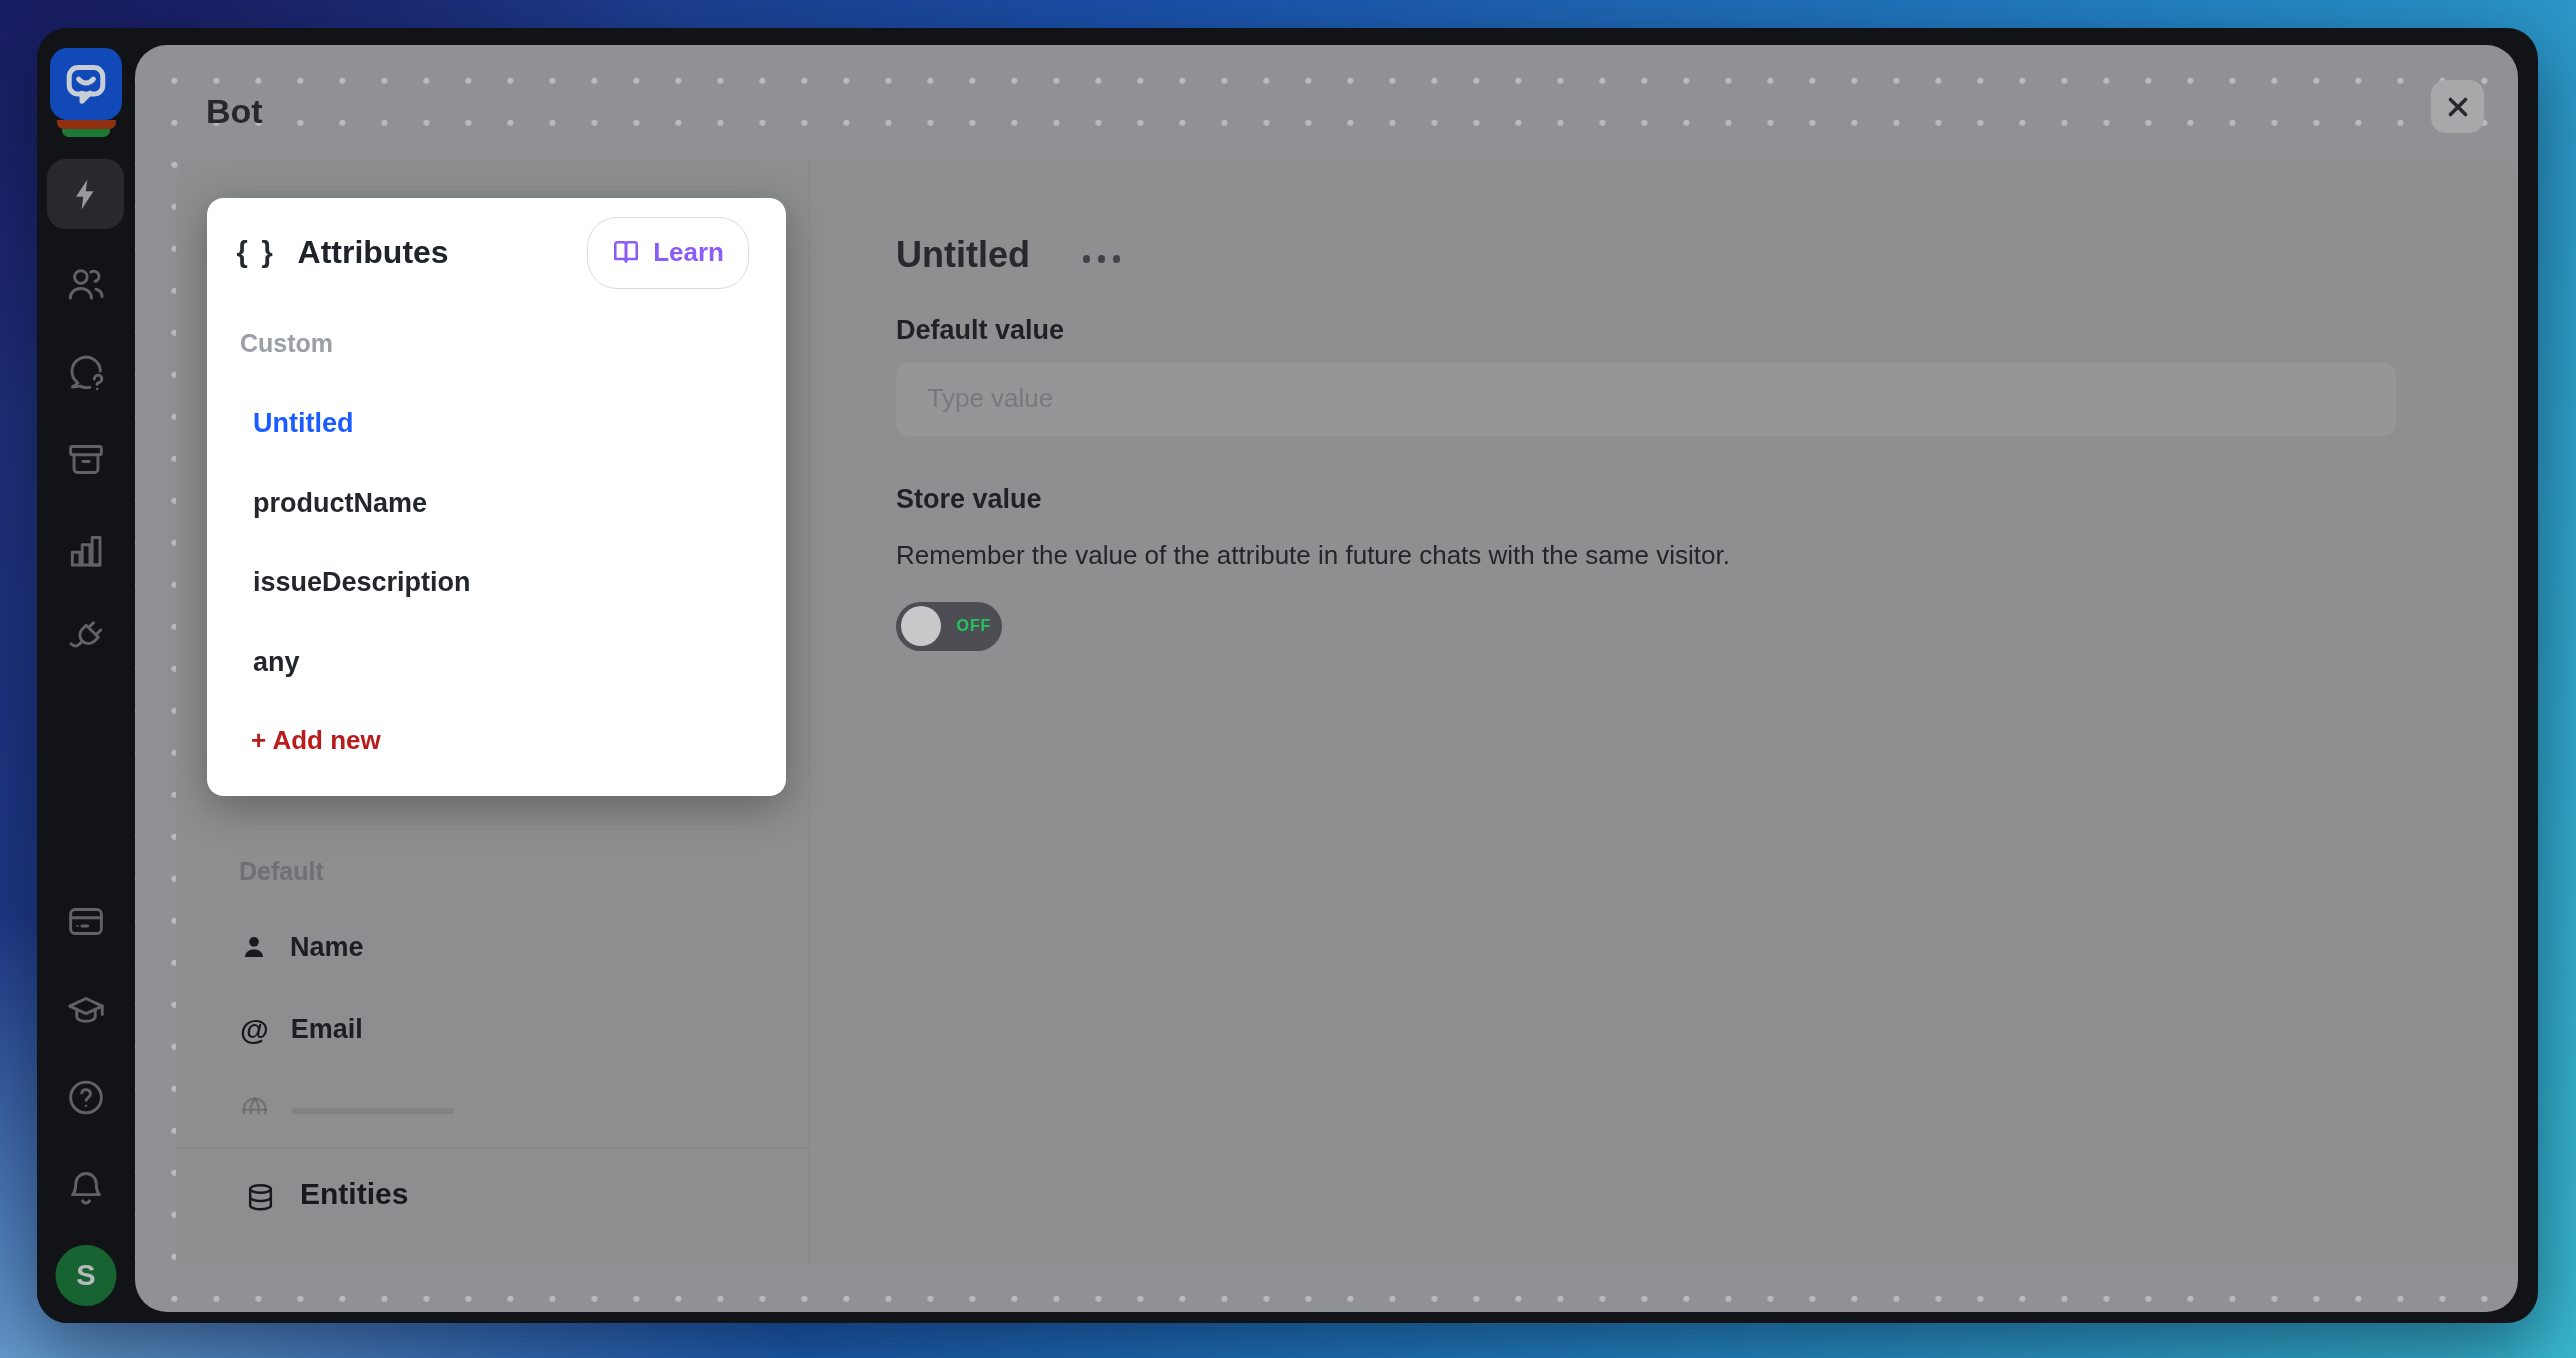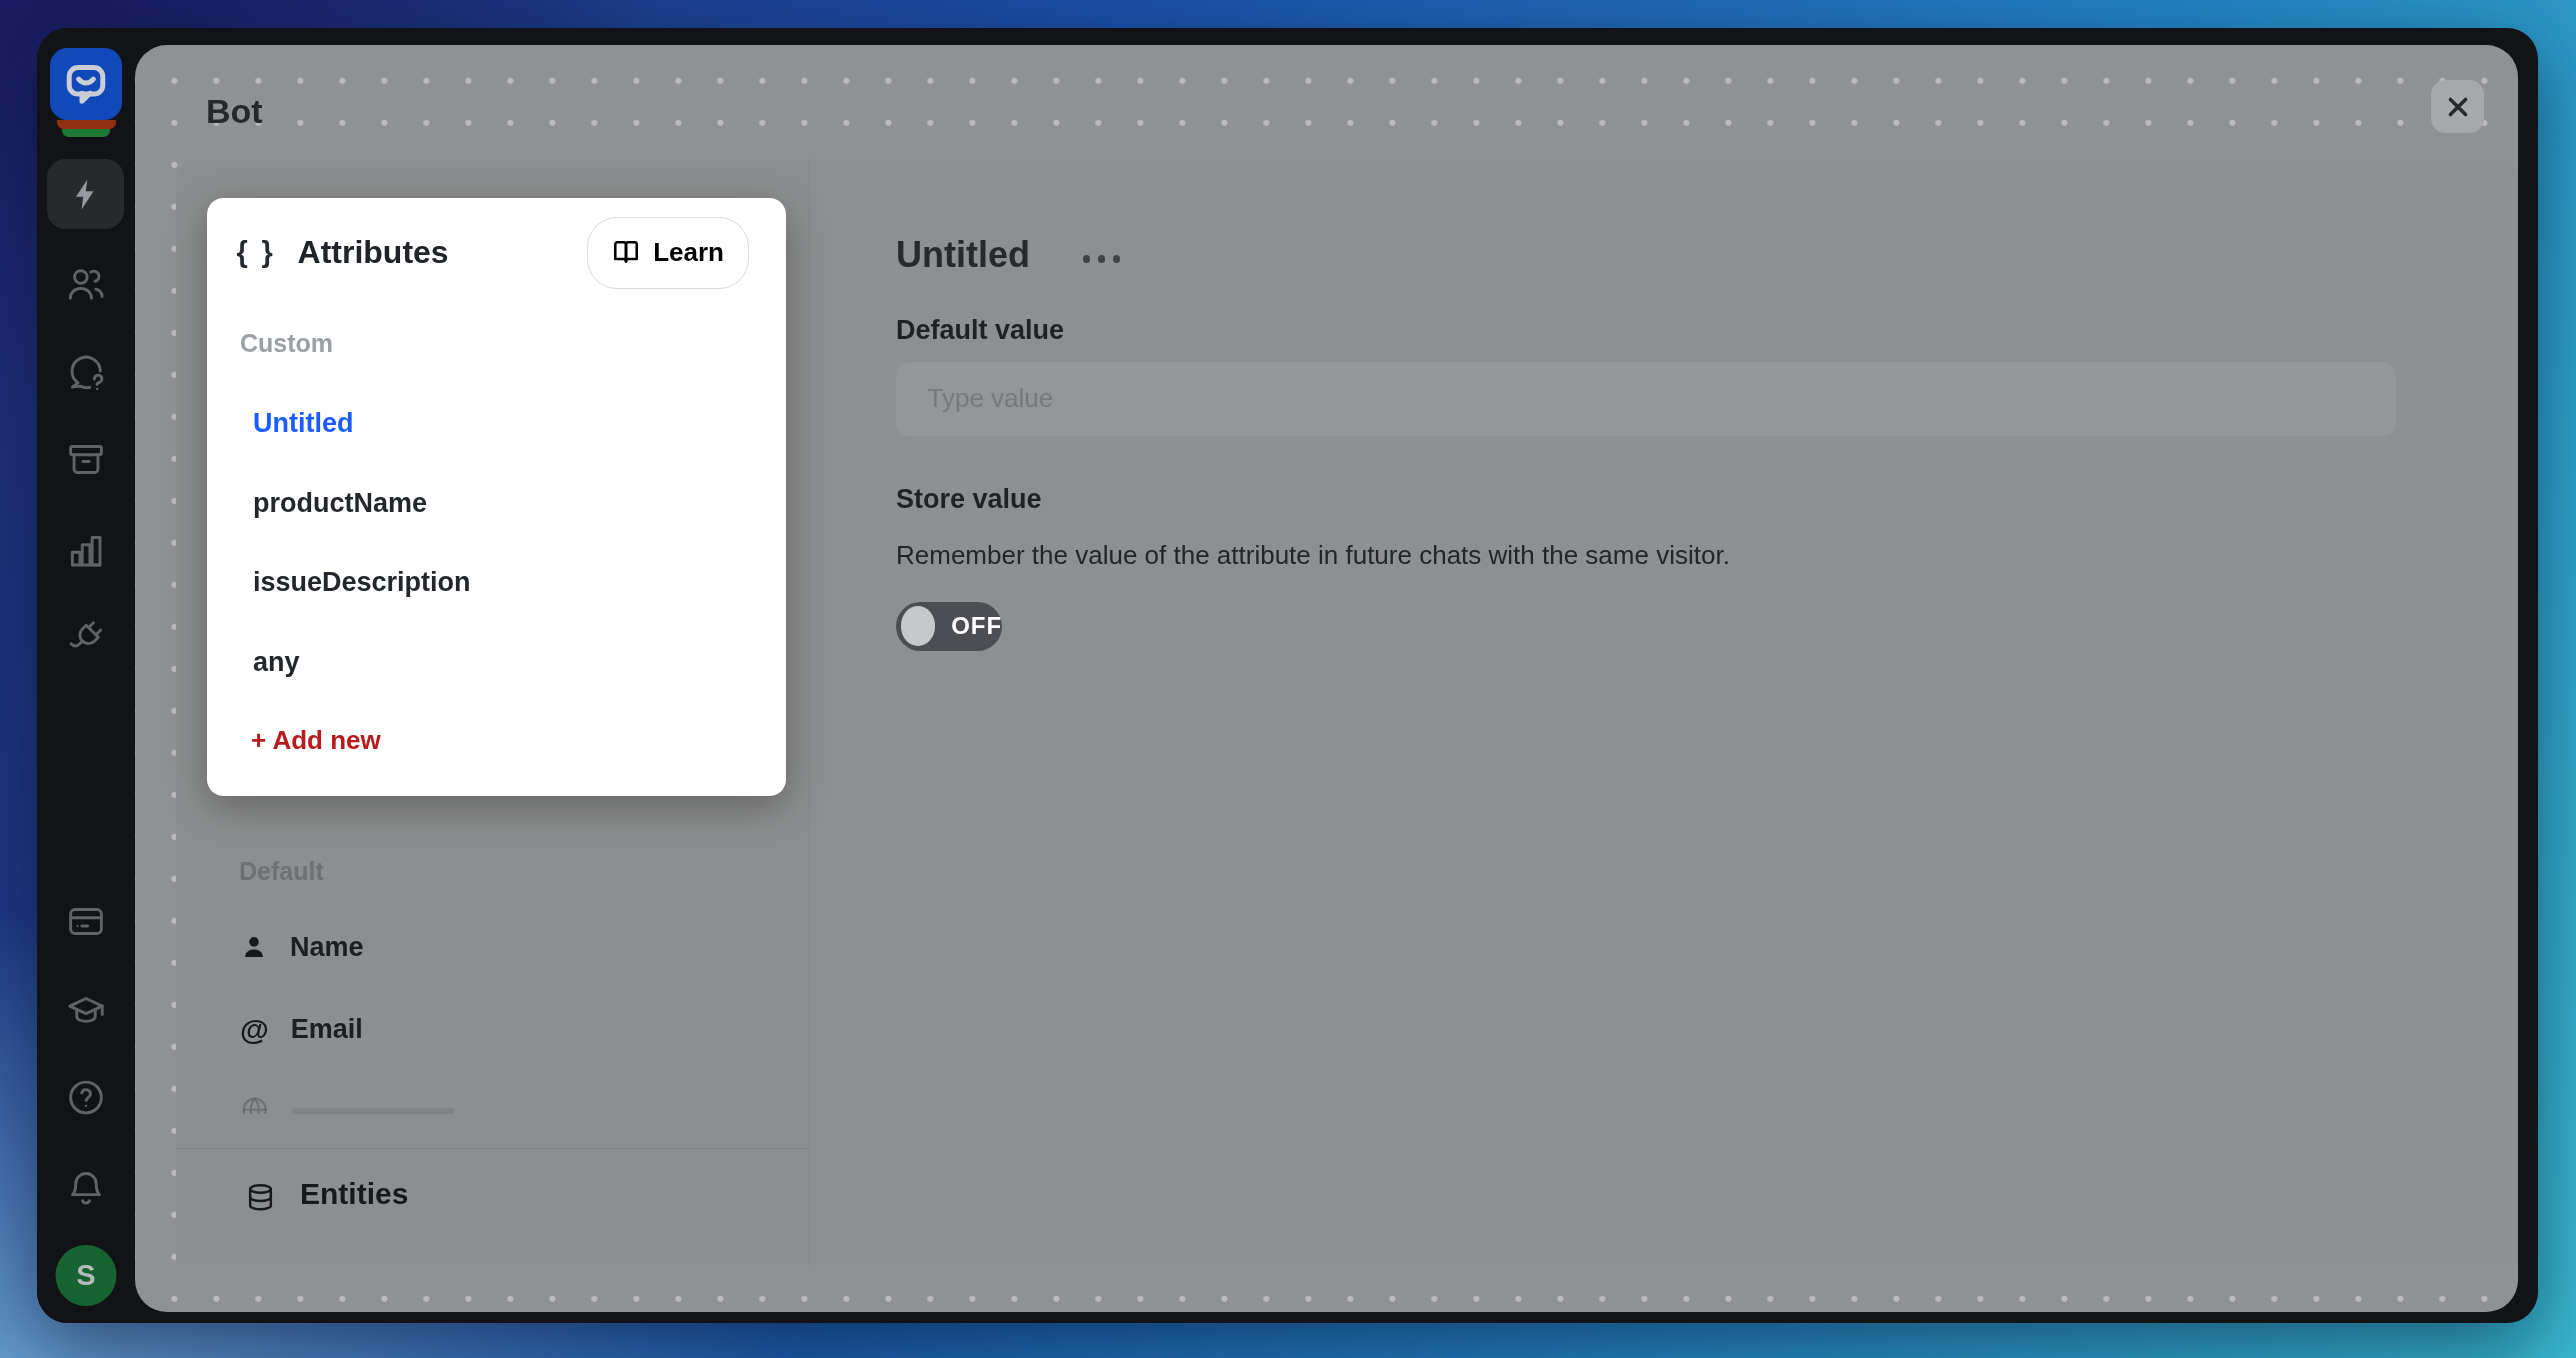--- a/index.html
+++ b/index.html
@@ -65,31 +65,31 @@
   .lab-default{top:156px;}
   .lab-store{top:325px;}
   .value-input{position:absolute;left:86px;top:203px;width:1500px;height:74px;border-radius:13px;background:#959697;box-sizing:border-box;
     display:flex;align-items:center;padding-left:29.5px;}
   .value-input input{background:transparent;border:none;outline:none;font-family:inherit;font-size:26px;color:#6f7275;width:1383px;}
   .value-input input::placeholder{color:#77797c;}
   .store-desc{position:absolute;left:86px;top:381px;font-size:26px;color:#232528;}
   .toggle{position:absolute;left:86px;top:443px;width:106px;height:49px;border-radius:25px;background:#4c4e53;
     display:flex;align-items:center;cursor:pointer;}
   .toggle .knob{width:40px;height:40px;border-radius:50%;background:#c7c8ca;margin-left:4.6px;}
-  .toggle .state{color:#ffffff;font-size:24px;font-weight:700;letter-spacing:0.9px;margin-left:16px;}
+  .toggle .state{color:#22c55e;font-size:16px;font-weight:700;letter-spacing:0.9px;margin-left:16px;}
   
   .close-btn{position:absolute;left:2394px;top:52px;width:53px;height:53px;border-radius:14.8px;background:#a7a8aa;
     display:flex;align-items:center;justify-content:center;color:#26282c;cursor:pointer;z-index:40;}
   .spot-card{position:absolute;left:170px;top:170px;width:579px;height:598px;background:#ffffff;border-radius:16.6px;z-index:40;
     box-shadow:0 11px 41px rgba(0,0,0,0.30);}
   .card-header{position:absolute;left:29.5px;top:22px;right:37px;height:65px;display:flex;align-items:center;}
   .braces{font-size:29px;font-weight:700;color:#272b31;letter-spacing:2.8px;}
   .card-title{font-size:32px;font-weight:800;color:#20242a;margin-left:22px;}
   .learn-btn{margin-left:auto;height:72px;padding:0 24px;border:1.8px solid #d8dbdf;border-radius:30px;background:#fff;
-    display:flex;align-items:center;gap:13px;font-size:26px;font-weight:700;color:#000000;cursor:pointer;box-sizing:border-box;}
+    display:flex;align-items:center;gap:13px;font-size:26px;font-weight:700;color:#8b5cf6;cursor:pointer;box-sizing:border-box;}
   .card-custom-label{position:absolute;left:33px;top:131px;font-size:25px;font-weight:600;color:#9aa0a6;}
   .card-item{position:absolute;left:46px;font-size:27px;font-weight:700;color:#23272c;cursor:pointer;}
   .card-item.selected{color:#1a5cff;}
   .card-item.i0{top:210px;} .card-item.i1{top:290px;} .card-item.i2{top:369px;} .card-item.i3{top:449px;}
   .card-add-new{position:absolute;left:44px;top:527px;font-size:26px;font-weight:600;color:#b91c1c;cursor:pointer;}
   svg{stroke-linecap:round;stroke-linejoin:round;}
 </style>
 </head>
 <body>
 

